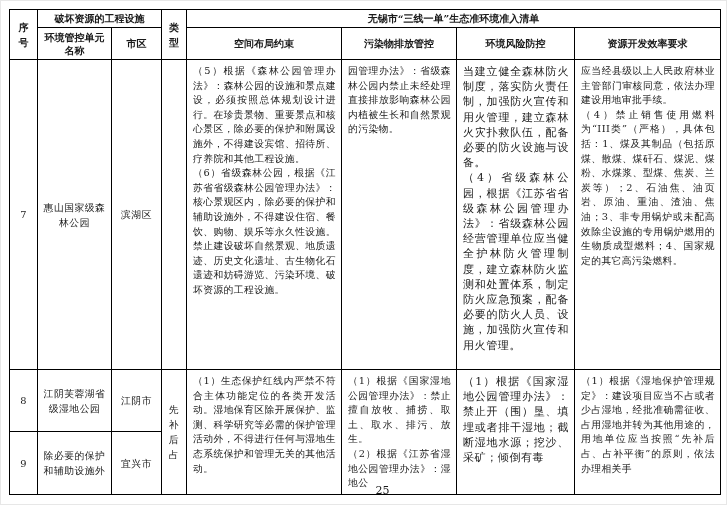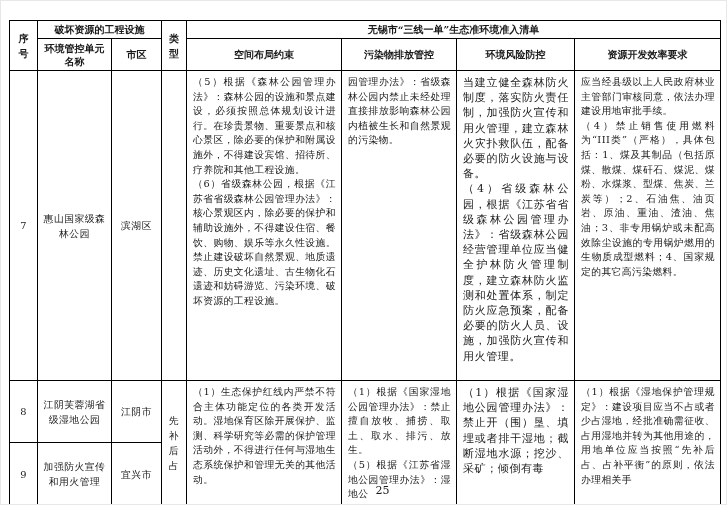--- a/index.html
+++ b/index.html
@@ -7,21 +7,21 @@
     position:relative;
     width:727px; height:505px;
     background:#ffffff;
     font-family:"DejaVu Serif", serif;
     color:#1a1a1a;
     overflow:hidden;
     box-sizing:border-box;
     border:1px solid #e7e7e7;
   }
   table.main {
-    position:absolute; left:8px; top:19px;
+    position:absolute; left:8px; top:8px;
     border-collapse:collapse;
     table-layout:fixed;
   }
   th, td { border:1px solid #000; box-sizing:border-box; }
   th {
     font-weight:bold; font-size:10px;
     text-align:center; vertical-align:middle;
     padding:1px 3px; line-height:13px;
   }
   td.cell-center {
@@ -95,27 +95,27 @@
         <td class="cell-content">应当经县级以上人民政府林业主管部门审核同意，依法办理建设用地审批手续。
 （4）禁止销售使用燃料为“III类”（严格），具体包括：1、煤及其制品（包括原煤、散煤、煤矸石、煤泥、煤粉、水煤浆、型煤、焦炭、兰炭等）；2、石油焦、油页岩、原油、重油、渣油、焦油；3、非专用锅炉或未配高效除尘设施的专用锅炉燃用的生物质成型燃料；4、国家规定的其它高污染燃料。</td>
       </tr>
       <tr class="row8">
         <td class="cell-center">8</td>
         <td class="cell-center">江阴芙蓉湖省级湿地公园</td>
         <td class="cell-center">江阴市</td>
         <td rowspan="2" class="cell-center vert">先补后占</td>
         <td rowspan="2" class="cell-content">（1）生态保护红线内严禁不符合主体功能定位的各类开发活动。湿地保育区除开展保护、监测、科学研究等必需的保护管理活动外，不得进行任何与湿地生态系统保护和管理无关的其他活动。</td>
         <td rowspan="2" class="cell-content">（1）根据《国家湿地公园管理办法》：禁止擅自放牧、捕捞、取土、取水、排污、放生。
-（5）根据《江苏省湿地公园管理办法》：湿地公</td>
+（2）根据《江苏省湿地公园管理办法》：湿地公</td>
         <td rowspan="2" class="cell-content cell-risk">（1）根据《国家湿地公园管理办法》：禁止开（围）垦、填埋或者排干湿地；截断湿地水源；挖沙、采矿；倾倒有毒</td>
         <td rowspan="2" class="cell-content">（1）根据《湿地保护管理规定》：建设项目应当不占或者少占湿地，经批准确需征收、占用湿地并转为其他用途的，用地单位应当按照“先补后占、占补平衡”的原则，依法办理相关手</td>
       </tr>
       <tr class="row9">
         <td class="cell-center">9</td>
-        <td class="cell-center">加强防火宣传和用火管理</td>
+        <td class="cell-center">除必要的保护和辅助设施外</td>
         <td class="cell-center">宜兴市</td>
       </tr>
     </tbody>
   </table>
 
   <div class="page-number">25</div>
 
 </div>
 
 </body></html>

